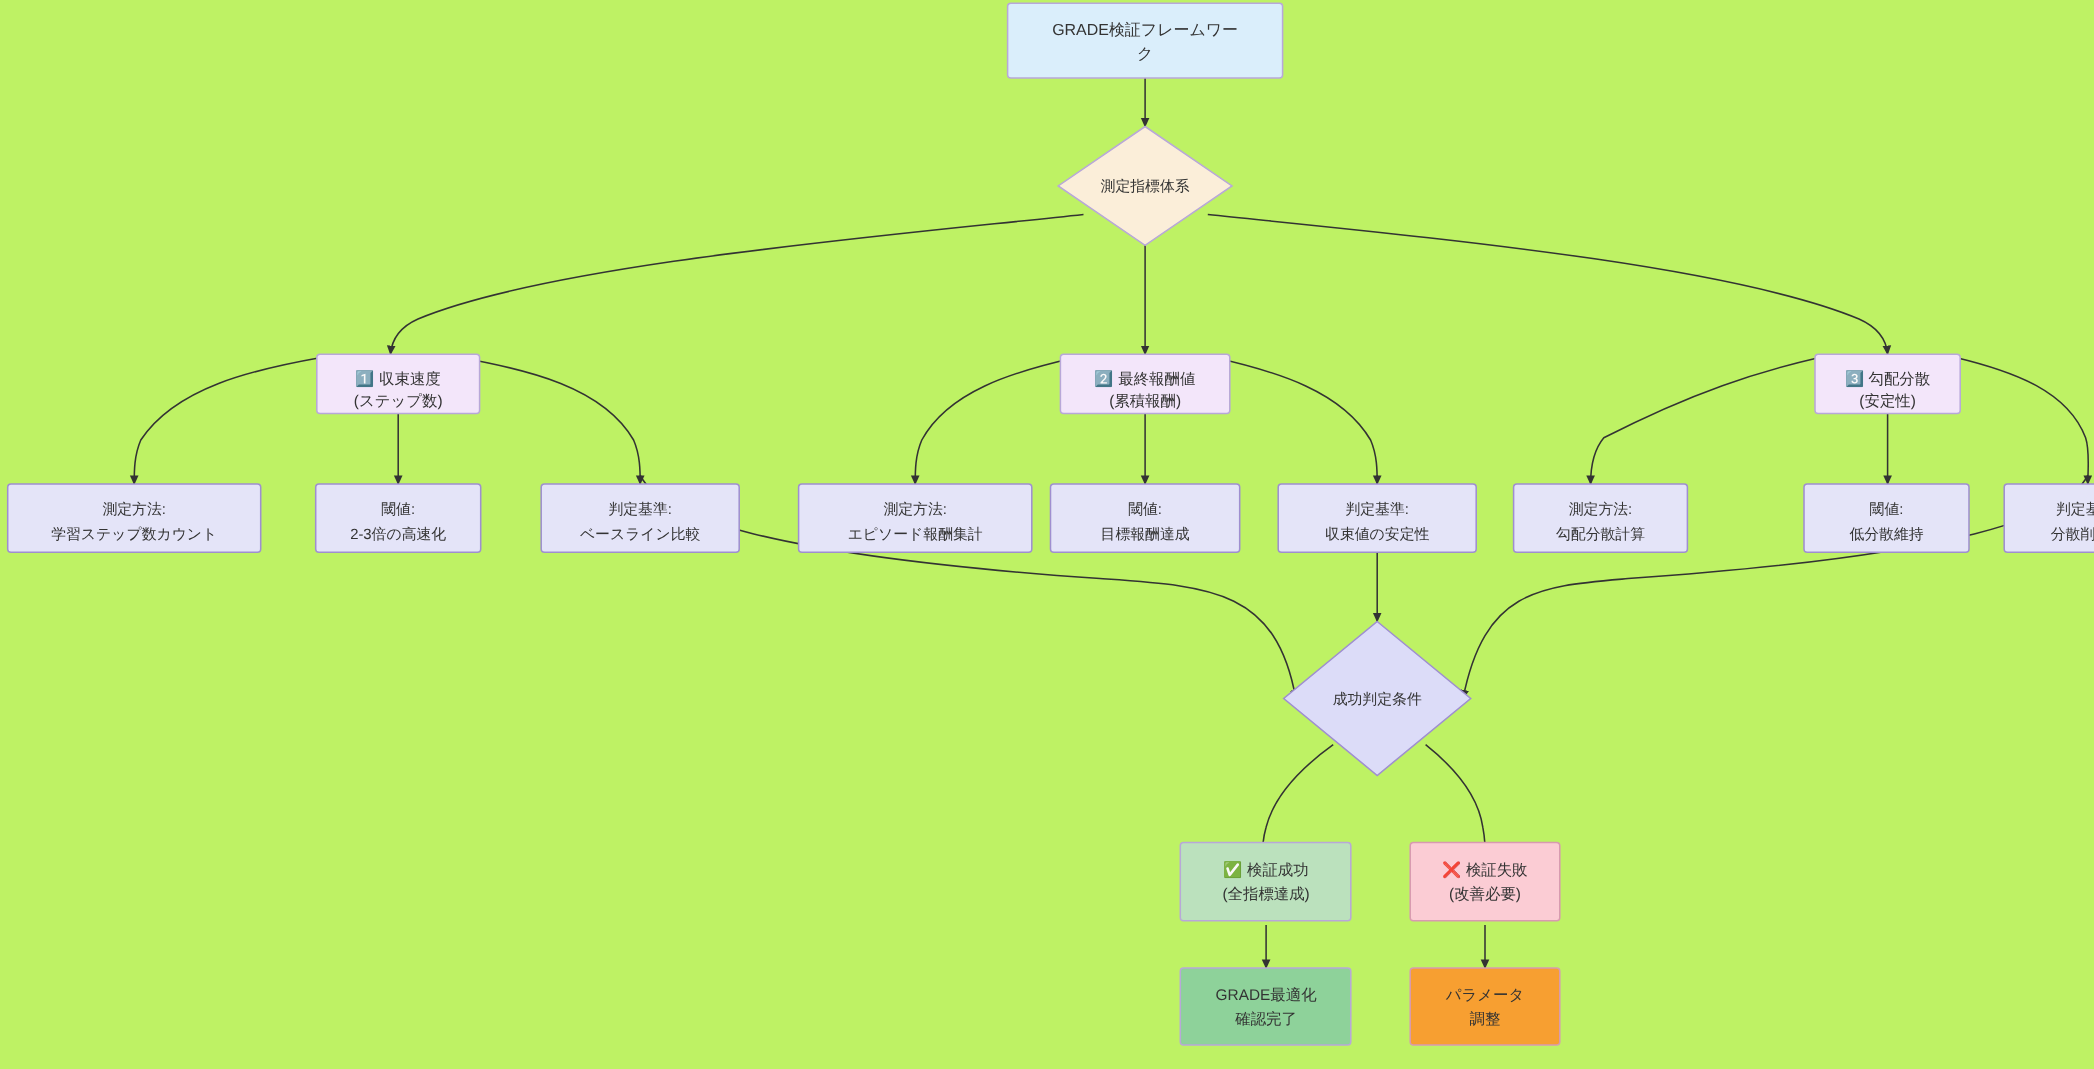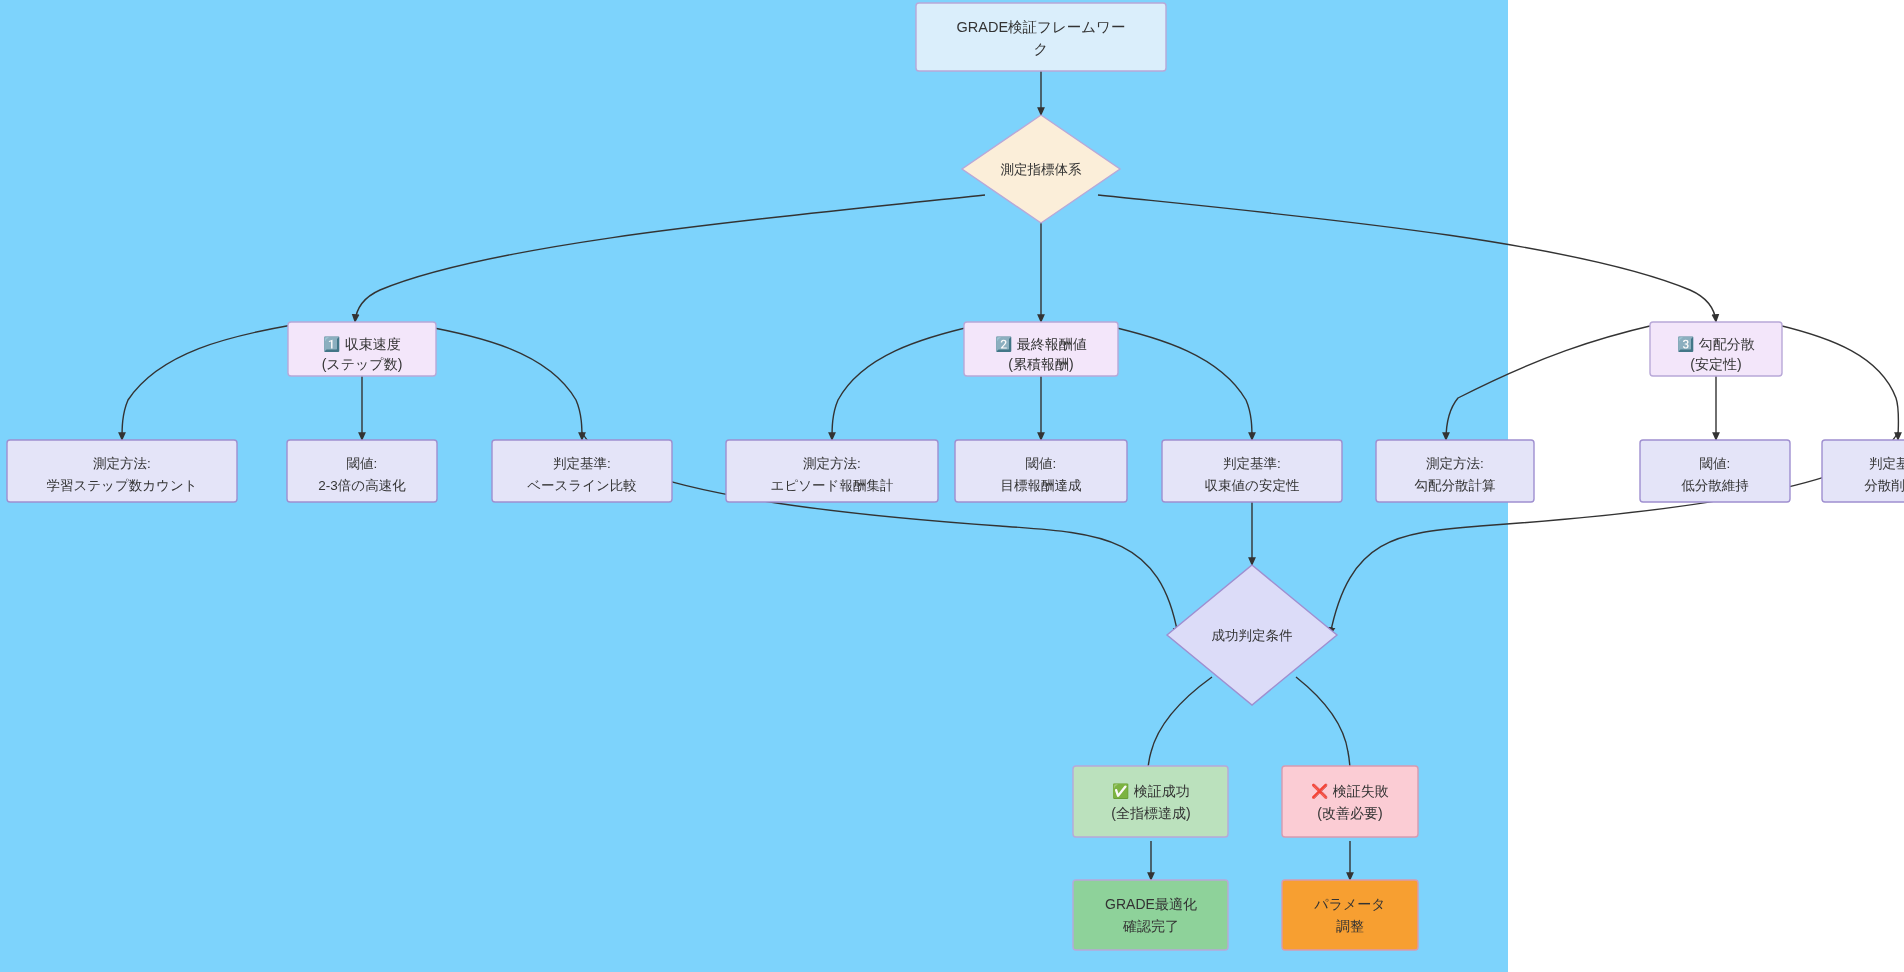--- a/index.html
+++ b/index.html
@@ -8,23 +8,23 @@
     background: #ffffff;
   }
   body {
     width: 1904px;
     height: 972px;
     overflow: hidden;
     font-family: "Liberation Sans", "DejaVu Sans", sans-serif;
   }
   #diagram {
     position: relative;
-    width: 1508px;
+    width: 1904px;
     height: 972px;
-    background: #7dd3fc;
+    background: #bef264;
   }
   svg.canvas {
     position: absolute;
     top: 0; left: 0;
     width: 1904px;
     height: 972px;
   }
   .edge {
     fill: none;
     stroke: #333333;

